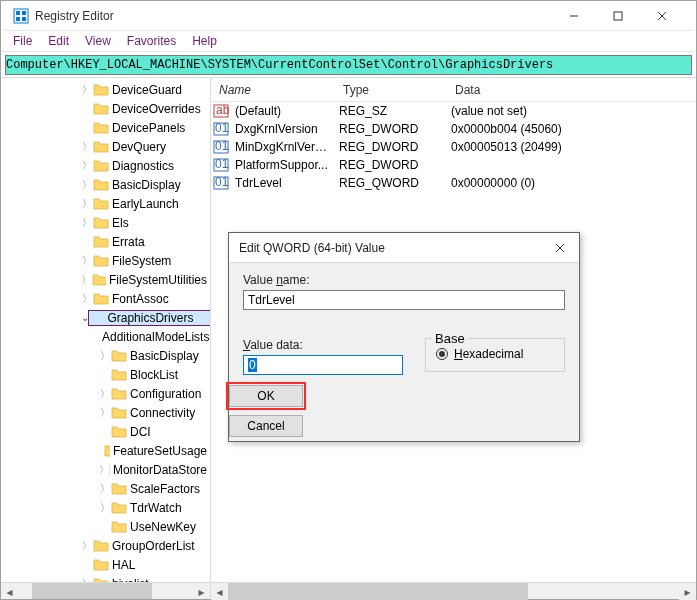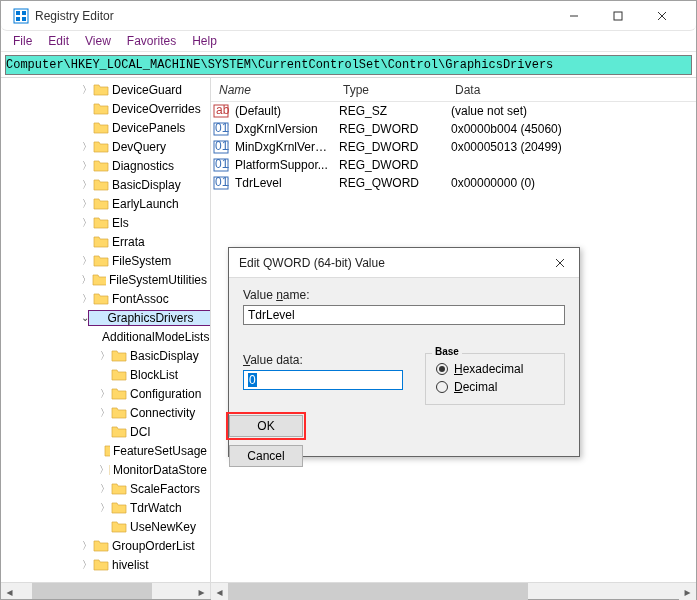--- a/index.html
+++ b/index.html
@@ -28,33 +28,33 @@
   .col-name { width: 124px; font-style: italic; } .col-type { width: 112px; } .col-data { flex: 1; }
   .list { flex: 1; overflow: hidden; }
   .row { display: flex; align-items: center; height: 18px;}
   .row .ic { width: 20px; display: flex; align-items: center; justify-content: center; }
   .row .c { padding: 0 4px; overflow: hidden; text-overflow: ellipsis; white-space: nowrap; }
   .row .c-name { width: 104px; } .row .c-type { width: 112px; } .row .c-data { flex: 1; }
   .hscroll { height: 17px; border-top: 1px solid #dcdcdc; background: #f0f0f0; display: flex; }
   .hscroll .btn { width: 17px; height: 17px; display: flex; align-items: center; justify-content: center; background: #f0f0f0; color:#606060; }
   .hscroll .track { flex: 1; background: #f0f0f0; position: relative; }
   .hscroll .thumb { position: absolute; top: 0; height: 17px; background: #cdcdcd; }
-  .dialog { position: absolute; left: 227px; top: 246px; width: 352px; height: 210px; background: #f0f0f0; border: 1px solid #646464; box-shadow: 2px 2px 6px rgba(0,0,0,0.25); display:flex; flex-direction:column;}
+  .dialog { position: absolute; left: 227px; top: 231px; width: 352px; height: 210px; background: #f0f0f0; border: 1px solid #646464; box-shadow: 2px 2px 6px rgba(0,0,0,0.25); display:flex; flex-direction:column;}
   .dlg-titlebar { height: 30px; display: flex; align-items: center; padding: 0 10px; background: #fff; border-bottom: 1px solid #dcdcdc;}
   .dlg-titlebar .t { flex: 1; color: #222; font-size: 12px; }
   .dlg-close { width: 38px; height: 29px; display: flex; align-items: center; justify-content: center; margin-right:-10px;}
   .dlg-body { flex:1; padding: 10px 14px 10px 14px; }
   .dlg-body .lbl { color: #222; display:block; margin-bottom:3px;}
   .txt { width: 100%; border: 1px solid #7a7a7a; background: #fff; height: 20px; padding: 0 4px; font-size: 12px; line-height:18px; }
   .txt.ro { background: #fff; }
   .dlg-row { display:flex; gap: 22px; margin-top: 28px; }
   .dlg-col-left { flex:1; }
   .dlg-col-right { width: 140px; }
   .grp { border: 1px solid #cfcfcf; padding: 6px 10px 8px 10px; position: relative; }
-  .grp .gt { position: absolute; top: -8px; left: 6px; background: #f0f0f0; padding: 0 3px; font-size: 10px; font-weight: bold;}
+  .grp .gt { position: absolute; top: -8px; left: 6px; background: #f0f0f0; padding: 0 3px; font-size: 13px;}
   .radio { display:flex; align-items:center; gap:6px; height: 18px; }
   .radio .rb { width:12px; height:12px; border:1px solid #333; border-radius:50%; display:inline-flex; align-items:center; justify-content:center;}
   .radio .rb.on::after { content:""; width:6px; height:6px; background:#333; border-radius:50%; display:block;}
   .dlg-buttons { display:flex; justify-content:flex-end; gap: 8px; padding: 0 14px 14px 0; flex-direction: column;}
   .btn2 { width: 74px; height: 22px; background: #e1e1e1; border: 1px solid #adadad; display:inline-flex; align-items:center; justify-content:center; }
   .ok-highlight { outline: 2px solid #ff2a2a; outline-offset: 1px; }
   .val-highlight { background: #0078d7; color: #fff; padding:0 1px;}
   .ul { text-decoration: underline; }
   svg.folder-ic { display:block;}
 </style>
@@ -273,20 +273,27 @@
               <path d="M1 3h5l1 2h8v8H1z" fill="#ffd869" stroke="#d9a93e" stroke-width="0.7"></path>
             </svg>
             <span class="label">UseNewKey</span>
           </div>
           <div class="tree-node ind2">
             <span class="arrow">〉</span>
             <svg class="folder-ic" width="16" height="16">
               <path d="M1 3h5l1 2h8v8H1z" fill="#ffd869" stroke="#d9a93e" stroke-width="0.7"></path>
             </svg>
             <span class="label">GroupOrderList</span>
+          </div>
+          <div class="tree-node ind2">
+            <span class="arrow"></span>
+            <svg class="folder-ic" width="16" height="16">
+              <path d="M1 3h5l1 2h8v8H1z" fill="#ffd869" stroke="#d9a93e" stroke-width="0.7"></path>
+            </svg>
+            <span class="label">HAL</span>
           </div>
           <div class="tree-node ind2">
             <span class="arrow">〉</span>
             <svg class="folder-ic" width="16" height="16">
               <path d="M1 3h5l1 2h8v8H1z" fill="#ffd869" stroke="#d9a93e" stroke-width="0.7"></path>
             </svg>
             <span class="label">hivelist</span>
           </div>
         </div>
       <div class="hscroll">
@@ -388,24 +395,20 @@
           <span class="lbl"><span class="ul">V</span>alue data:</span>
           <div class="txt" style="border-color:#0078d7"><span class="val-highlight">0</span></div>
         </div>
         <div class="dlg-col-right">
           <div class="grp">
             <span class="gt">Base</span>
             <label class="radio">
                 <span class="rb on"></span>
                 <span><span class="ul">H</span>exadecimal</span>
               </label>
-            <label class="radio">
-                <span class="rb"></span>
-                <span><span class="ul">D</span>ecimal</span>
-              </label>
           </div>
         </div>
       </div>
     </div>
     <div class="dlg-buttons">
       <div class="btn2 ok-highlight">OK</div>
       <div class="btn2">Cancel</div>
     </div>
   </div>
 </div>

